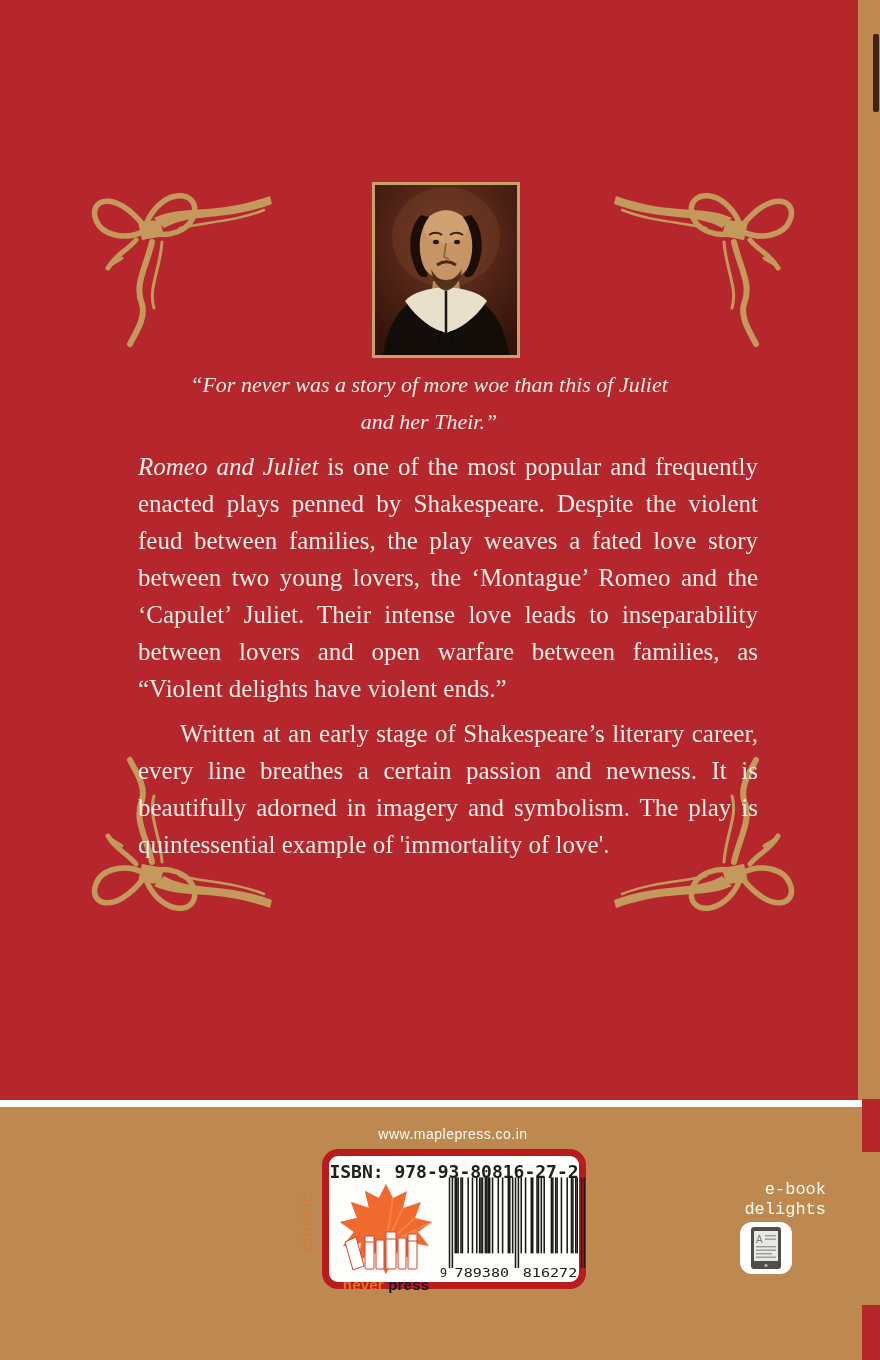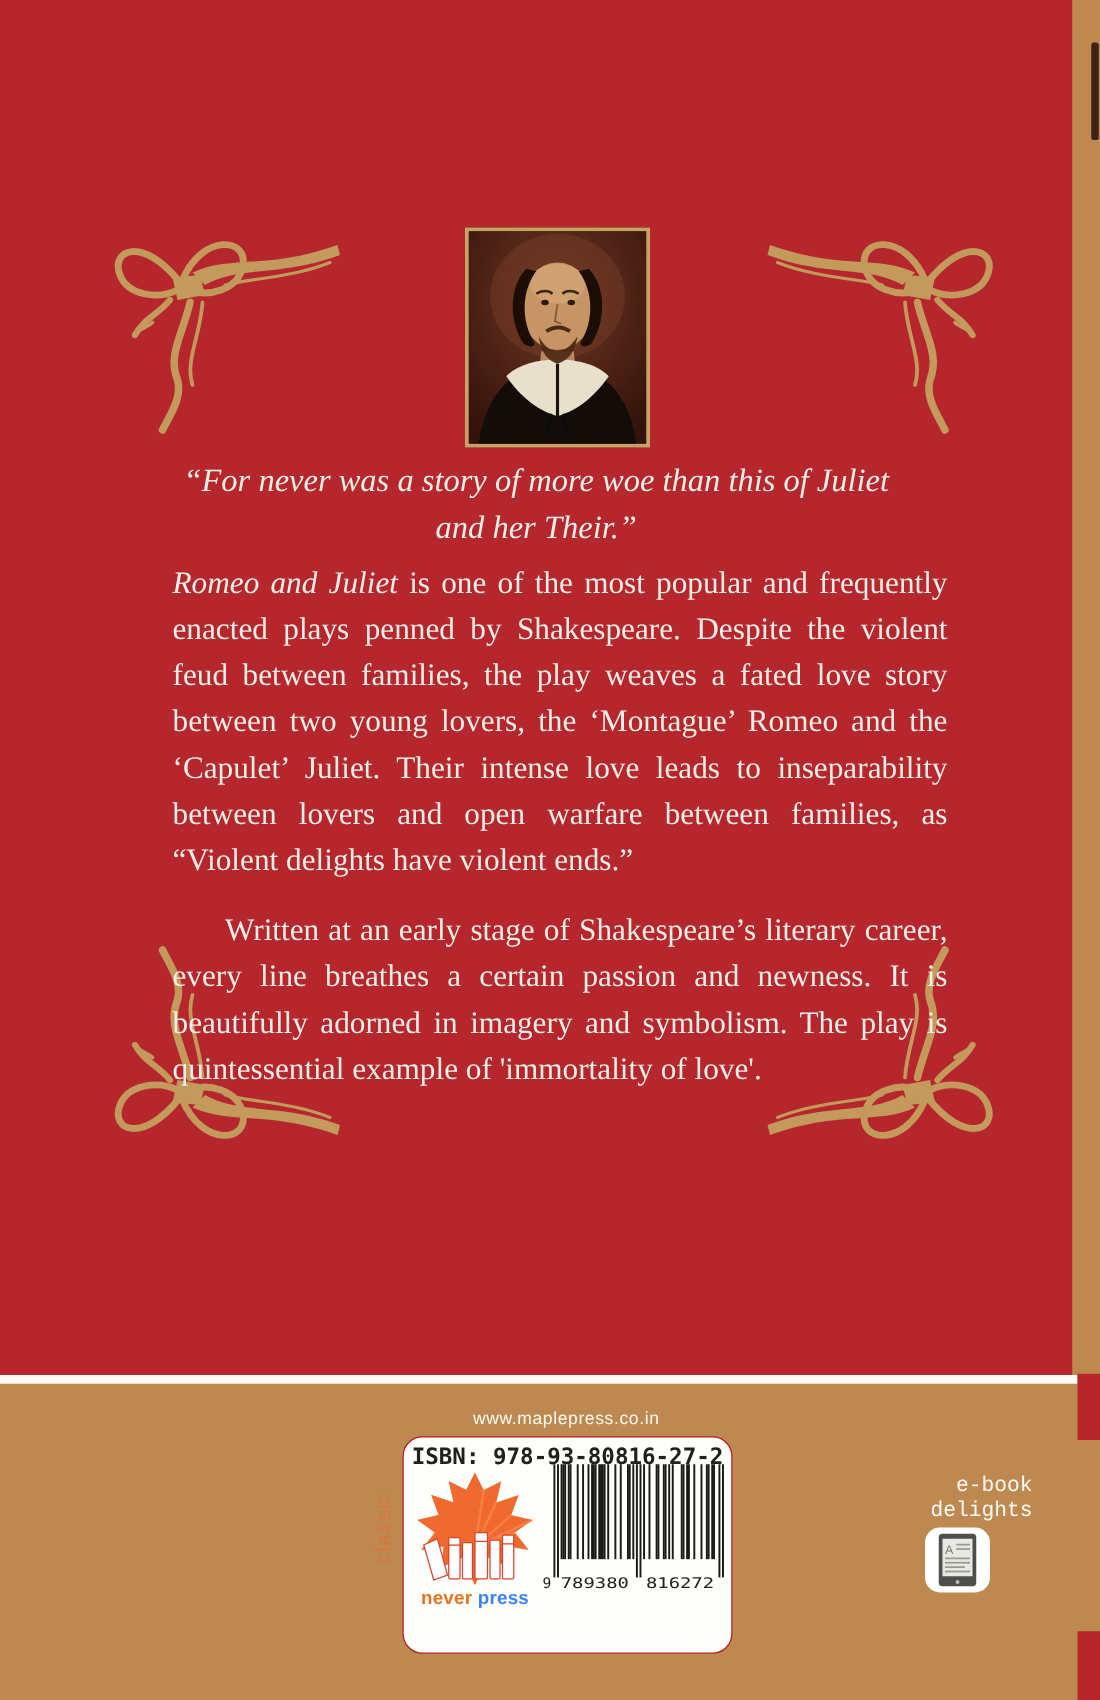--- a/index.html
+++ b/index.html
@@ -19,62 +19,62 @@
   
   .portrait-frame{
     position:absolute;left:372px;top:182px;width:148px;height:176px;
     border:3px solid #C8A264;box-sizing:border-box;background:#3A170F;
   }
   .portrait-frame svg{display:block;width:142px;height:170px;}
 
   
   .quote{
     position:absolute;left:0;top:366px;width:858px;text-align:center;
-    font-style:italic;color:#F2EEE7;font-size:26px;line-height:37px;
+    font-style:italic;color:#F2EEE7;font-size:22px;line-height:37px;
   }
   .synopsis{
     position:absolute;left:138px;top:448px;width:620px;color:#F2EEE7;
     font-size:25px;line-height:37px;text-align:justify;
   }
   .synopsis p{margin:0;}
-  .synopsis p.p2{margin-top:19px;text-indent:42px;}
+  .synopsis p.p2{margin-top:8px;text-indent:42px;}
   .synopsis em{font-style:italic;}
 
   
   .white-line{position:absolute;left:0;top:1100px;width:862px;height:7px;background:#FCFBF7;}
   .page-edge{position:absolute;left:858px;top:0;width:22px;height:1360px;background:#BE8951;}
   .edge-sliver{position:absolute;left:873px;top:34px;width:6px;height:78px;background:#2E130B;opacity:.88;border-radius:2px;}
   .red-notch-1{position:absolute;left:862px;top:1099px;width:18px;height:53px;background:#B5262D;}
   .red-notch-2{position:absolute;left:862px;top:1305px;width:18px;height:55px;background:#B5262D;}
 
   
   .website{
     position:absolute;left:278px;top:1126px;width:350px;text-align:center;
     color:#FDFBF4;font-family:"Liberation Sans",sans-serif;font-size:14px;letter-spacing:.5px;
   }
   .classic-label{
     position:absolute;left:296px;top:1193px;height:90px;width:22px;
     color:#D8773C;font-family:"Liberation Sans",sans-serif;font-size:17px;letter-spacing:1px;
   }
   .classic-label span{display:inline-block;writing-mode:vertical-rl;transform:rotate(180deg);line-height:22px;}
   .isbn-box{
-    position:absolute;left:322px;top:1149px;width:264px;height:174px;box-sizing:border-box;
-    background:#FEFEFC;border:1px solid #b91c1c;border-radius:16px;
+    position:absolute;left:322px;top:1149px;width:264px;height:140px;box-sizing:border-box;
+    background:#FEFEFC;border:7px solid #b91c1c;border-radius:16px;
   }
   .isbn-label{
     position:absolute;left:0;right:0;top:5px;text-align:center;
     font-family:"DejaVu Sans Mono",monospace;font-size:18px;font-weight:bold;color:#20201E;
   }
   .leaf-wrap{position:absolute;left:6px;top:26px;width:102px;height:96px;}
   .publisher-name{
     position:absolute;left:2px;top:120px;width:110px;text-align:center;
     font-family:"Liberation Sans",sans-serif;font-size:15px;font-weight:bold;letter-spacing:.2px;
   }
   .pub-maple{color:#E8731F;}
-  .pub-press{color:#3b82f6;}
+  .pub-press{color:#0f172a;}
   .barcode-wrap{position:absolute;left:110px;top:20px;width:148px;height:106px;}
   .barcode-wrap svg{display:block;width:148px;height:106px;}
   .barcode-digits{font-family:"DejaVu Sans Mono",monospace;font-size:12px;fill:#20201E;}
 
   .ebook-label{
     position:absolute;left:706px;top:1180px;width:120px;text-align:right;
     color:#FDFBF4;font-family:Liberation Mono, monospace;font-size:17px;line-height:20px;
   }
   .ereader{
     position:absolute;left:740px;top:1222px;width:52px;height:52px;

